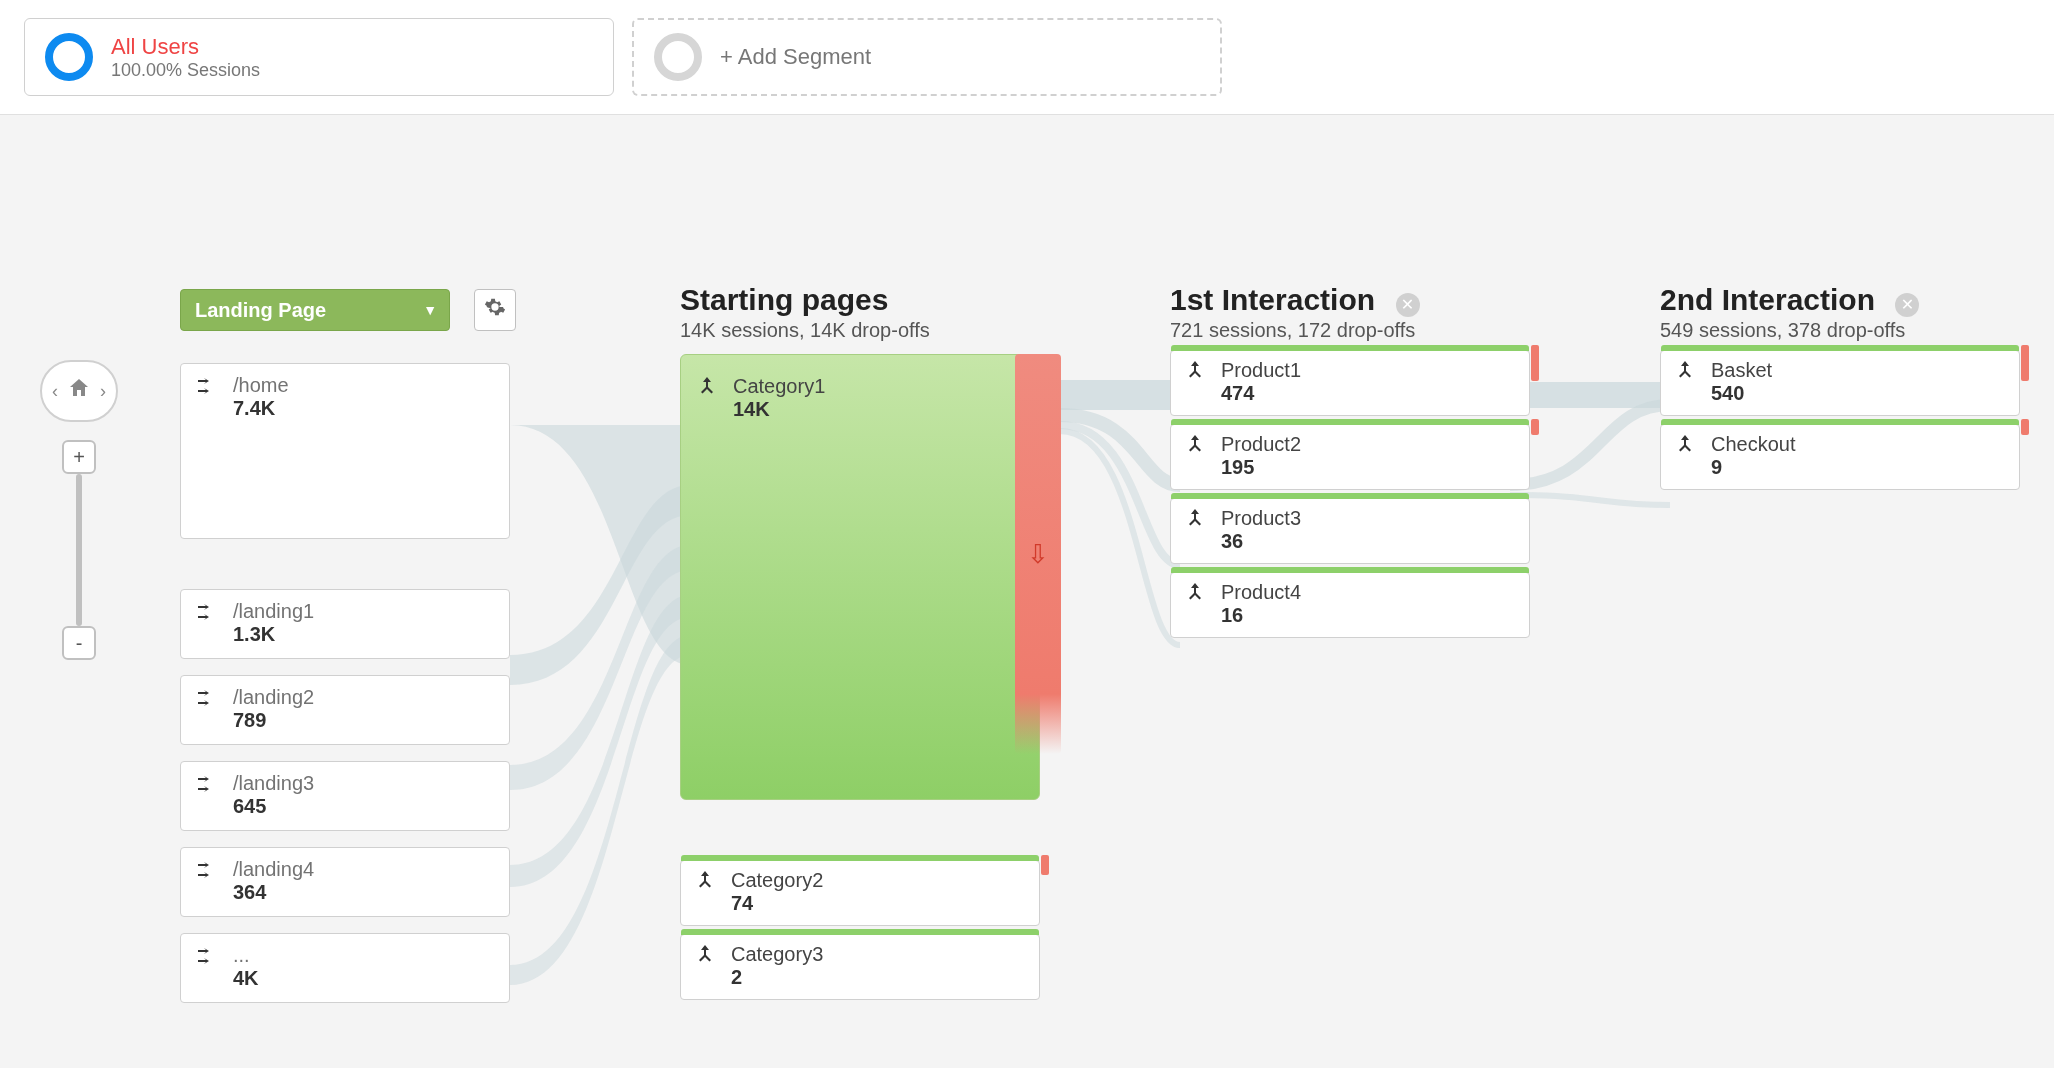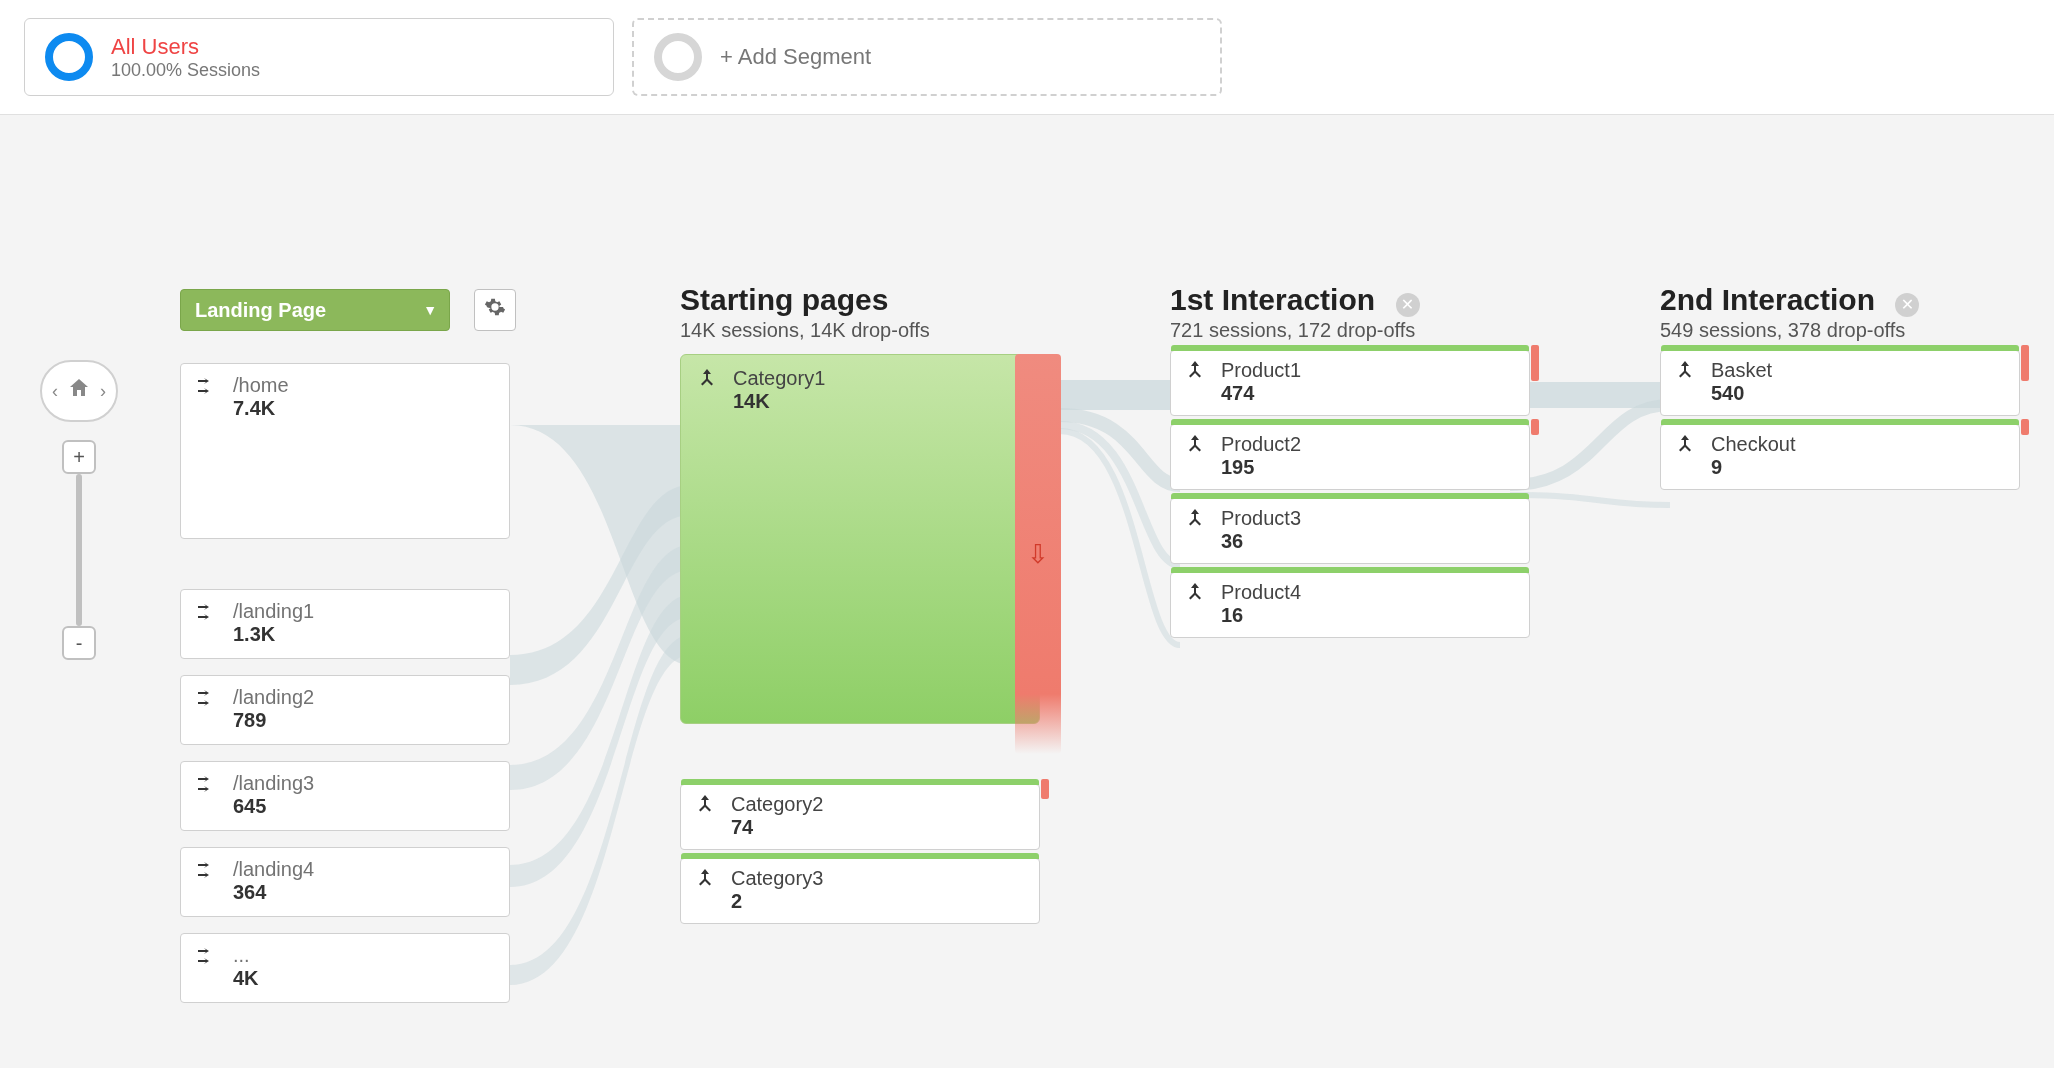--- a/index.html
+++ b/index.html
@@ -57,21 +57,21 @@
   
   .node { background: #fff; border: 1px solid #d0d0d0; border-radius: 4px; padding: 8px 12px 10px 12px; margin-top: 8px; position: relative; }
   .node.topbar::before { content:""; position:absolute; left:0; right:0; top:-6px; height:6px; background:#8dd06a; border-radius: 3px 3px 0 0; }
   .node-row { display:flex; gap: 14px; align-items:flex-start; }
   .merge-ic { width: 24px; height: 24px; position: relative; }
   .merge-ic svg { width: 24px; height: 24px; }
   .n-title { font-size: 20px; color: #444; }
   .n-val   { font-size: 20px; font-weight: 700; color: #333; }
   
   
-  .bignode { position: relative; margin-top: 12px; height: 370px; border-radius: 6px; background: linear-gradient(#c6e6a8, #8ecf66); border: 1px solid #a7cf82; padding: 12px 14px; }
+  .bignode { position: relative; margin-top: 12px; height: 446px; border-radius: 6px; background: linear-gradient(#c6e6a8, #8ecf66); border: 1px solid #a7cf82; padding: 20px 14px; }
   .bignode .node-row { align-items: flex-start; }
   .dropoff-bar { position:absolute; left: 335px; top: 0; width: 46px; height: 400px; background: linear-gradient(#f08b7f, #ef7b6d 85%, rgba(239,123,109,0)); border-radius: 4px; display:flex; align-items:center; justify-content:center; }
   .dropoff-bar .down { color: #d13a2a; font-size: 26px; }
   
   .mini-drop { position:absolute; width: 8px; background:#ef7b6d; border-radius:2px; }
   
   
   .flow-bg { position:absolute; left: 500px; top: 250px; width: 1520px; height: 700px; pointer-events:none; }
   
 </style>

